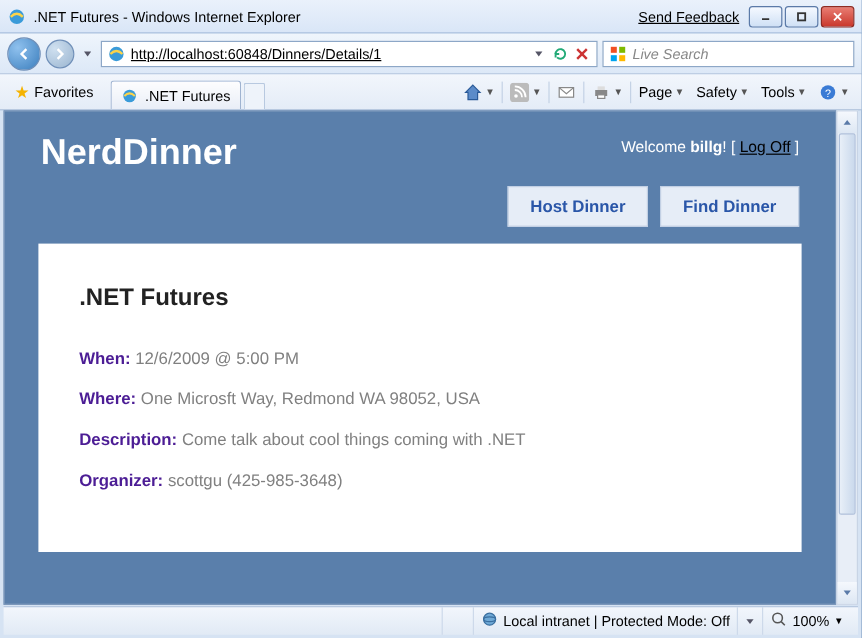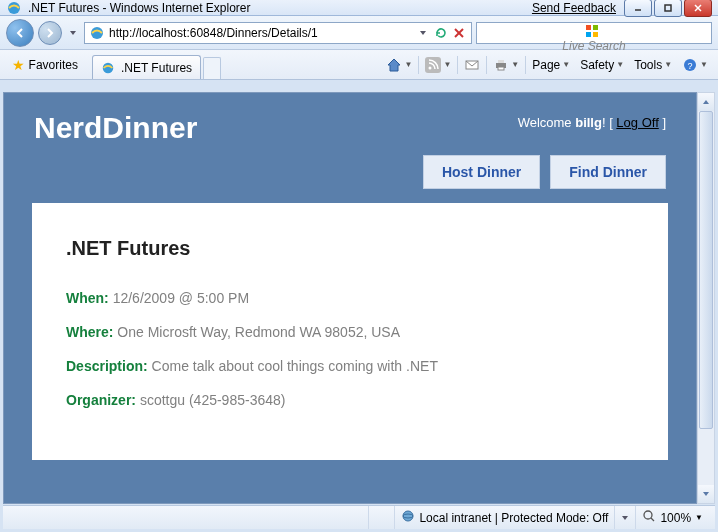--- a/index.html
+++ b/index.html
@@ -1,37 +1,37 @@
 <!DOCTYPE html>
 <html><head>
 <meta charset="utf-8">
 <style>
 * { margin: 0; padding: 0; box-sizing: border-box; font-family: "Segoe UI", Tahoma, sans-serif; }
 body { width: 718px; height: 532px; background: #d6e3f3; overflow: hidden; position: relative; }
 
-.titlebar { height: 16px; background: linear-gradient(#eaf1fb,#d9e6f7); display:flex; align-items:center; padding: 0 6px; border-bottom:1px solid #9fb8da; }
+.titlebar { height: 28px; background: linear-gradient(#eaf1fb,#d9e6f7); display:flex; align-items:center; padding: 0 6px; border-bottom:1px solid #9fb8da; }
 .titlebar .icon { width:16px; height:16px; margin-right:6px; }
 .titlebar .title { font-size:12px; color:#000; flex:0 0 auto; }
 .titlebar .spacer { flex:1; }
 .titlebar .feedback { font-size:12px; color:#000; text-decoration:underline; margin-right:8px; }
 .winbtns { display:flex; gap:2px; }
 .winbtn { width:28px; height:18px; border:1px solid #5b7aa8; border-radius:3px; display:flex; align-items:center; justify-content:center; background:linear-gradient(#f5f9ff,#cfe0f5); }
 .winbtn svg { width:10px; height:10px; }
 .winbtn.close { background:linear-gradient(#e97d73,#c9382c); border-color:#8e2a22; }
 
 .navbar { height:34px; background:linear-gradient(#eff5fc,#dce8f7); display:flex; align-items:center; padding:0 6px; gap:4px; border-bottom:1px solid #b8c9e0; }
 .navbtn { width:28px; height:28px; border-radius:50%; border:1px solid #6f8fb8; background:radial-gradient(circle at 30% 30%, #8fc1ee, #3b7ebd); display:flex; align-items:center; justify-content:center; }
 .navbtn.fwd { width:24px; height:24px; background:radial-gradient(circle at 30% 30%, #cfe0f0, #9ab5d0); }
 .navbtn svg { width:14px; height:14px; }
 .dd-tiny { width:14px; height:24px; display:flex; align-items:center; justify-content:center; }
 .addr { flex:1; height:22px; background:#fff; border:1px solid #8da7c7; display:flex; align-items:center; padding:0 4px; font-size:12px; }
 .addr .eicon { width:16px; height:16px; margin-right:4px; }
-.addr .url { flex:1; white-space:nowrap; overflow:hidden; }
+.addr .url { flex:1; white-space:nowrap; overflow:hidden;text-decoration:underline; }
 .addr .ctrl { width:16px; height:16px; display:flex; align-items:center; justify-content:center; margin-left:2px; }
-.searchbox { width:236px; height:22px; background:#fff; border:1px solid #8da7c7; display:flex; align-items:center; padding:0 4px; font-size:12px; color:#888; font-style:italic;flex-direction:column; }
+.searchbox { width:210px; height:22px; background:#fff; border:1px solid #8da7c7; display:flex; align-items:center; padding:0 4px; font-size:12px; color:#888; font-style:italic; }
 .searchbox .sicon { width:16px; height:16px; margin-right:4px; }
 .searchbox span.txt { flex:1; }
 
 .toolbar { height:30px; background:linear-gradient(#f2f6fc,#e4ecf7); border-bottom:1px solid #b0c2db; display:flex; align-items:center; padding:0 6px; gap:4px; font-size:12px; }
 .fav { display:flex; align-items:center; gap:4px; padding:2px 6px; }
 .fav .star { color:#f5b301; font-size:14px; }
 .tabbar { flex:0 0 auto; display:flex; align-items:flex-end; height:100%; margin-left:4px; }
 .tab { height:24px; background:linear-gradient(#fdfdfe,#e9eef7); border:1px solid #9fb3d0; border-bottom:none; border-radius:3px 3px 0 0; display:flex; align-items:center; padding:0 8px; gap:6px; font-size:12px; }
 .tab .eicon { width:14px; height:14px; }
 .newtab { width:18px; height:22px; border:1px solid #b8c9e0; border-bottom:none; border-radius:2px 2px 0 0; margin-left:2px; background:#eef3fa; }
@@ -47,21 +47,21 @@
 .site-header { padding:18px 30px 10px 30px; color:#fff; position:relative; }
 .welcome { position:absolute; top:22px; right:30px; font-size:13px; }
 .welcome b { font-weight:bold; }
 .welcome a { color:#000000; text-decoration:underline; }
 .brand { font-size:30px; font-weight:bold; font-family: Arial, sans-serif; letter-spacing:0px; }
 .navmenu { display:flex; gap:10px; justify-content:flex-end; padding:0 30px 14px 30px; }
 .navmenu .mi { background:#e6edf7; border:1px solid #c2d0e4; padding:8px 18px; color:#2a56a8; font-weight:bold; font-size:14px; }
 .content { background:#fff; margin:0 28px 28px 28px; padding:34px 34px; color:#444; }
 .content h1 { color:#222; font-size:20px; font-family: Arial, sans-serif; margin-bottom:30px; }
 .content p { margin: 18px 0; font-size:14px; color:#808080; }
-.content p b { color:#15803d; font-weight:bold; }
+.content p b { color:#4c1d95; font-weight:bold; }
 
 .vscroll { position:absolute; top:92px; right:3px; width:18px; bottom:28px; background:#e8eef7; border:1px solid #c8d4e5; display:flex; flex-direction:column; }
 .vscroll .arr { height:18px; display:flex; align-items:center; justify-content:center; background:linear-gradient(#f5f8fd,#dde7f3); }
 .vscroll .track { flex:1; position:relative; }
 .vscroll .thumb { position:absolute; top:0; left:1px; right:1px; height:85%; background:linear-gradient(90deg,#e8eff8,#cad9ec); border:1px solid #aebfda; border-radius:2px; }
 
 .statusbar { position:absolute; bottom:3px; left:3px; right:3px; height:24px; background:linear-gradient(#f2f6fc,#e1eaf5); border-top:1px solid #b8c9e0; display:flex; align-items:center; font-size:12px; padding:0 6px; }
 .statusbar .cell { display:flex; align-items:center; gap:4px; padding:0 6px; height:100%; border-left:1px solid #cdd9ea; }
 .statusbar .cell:first-child { border-left:none; flex:1; }
 </style>

